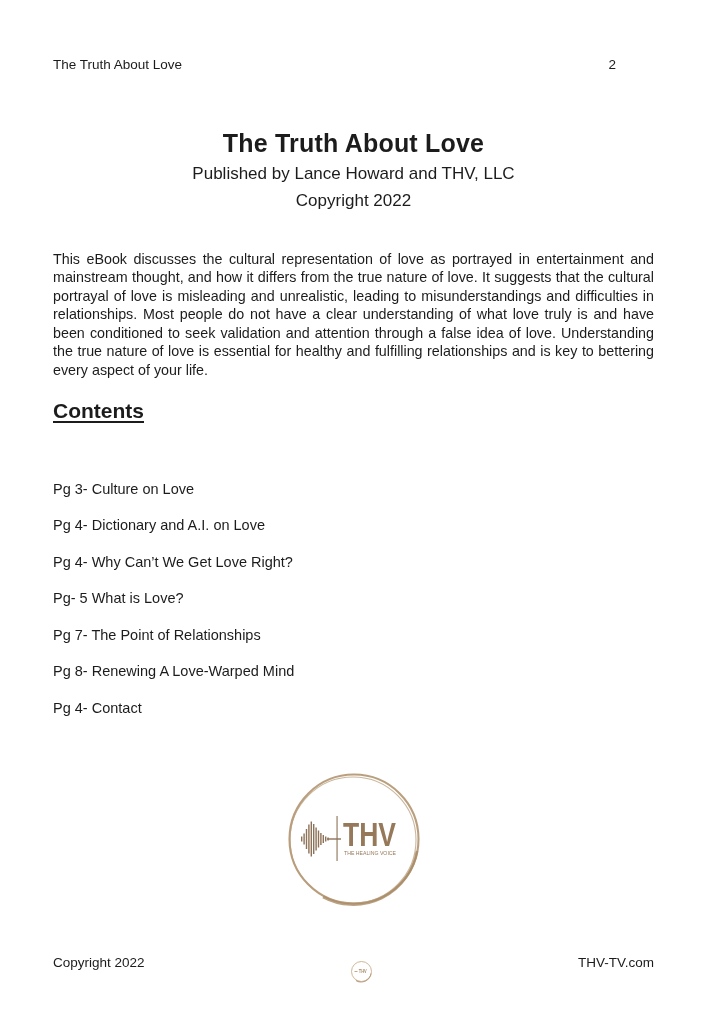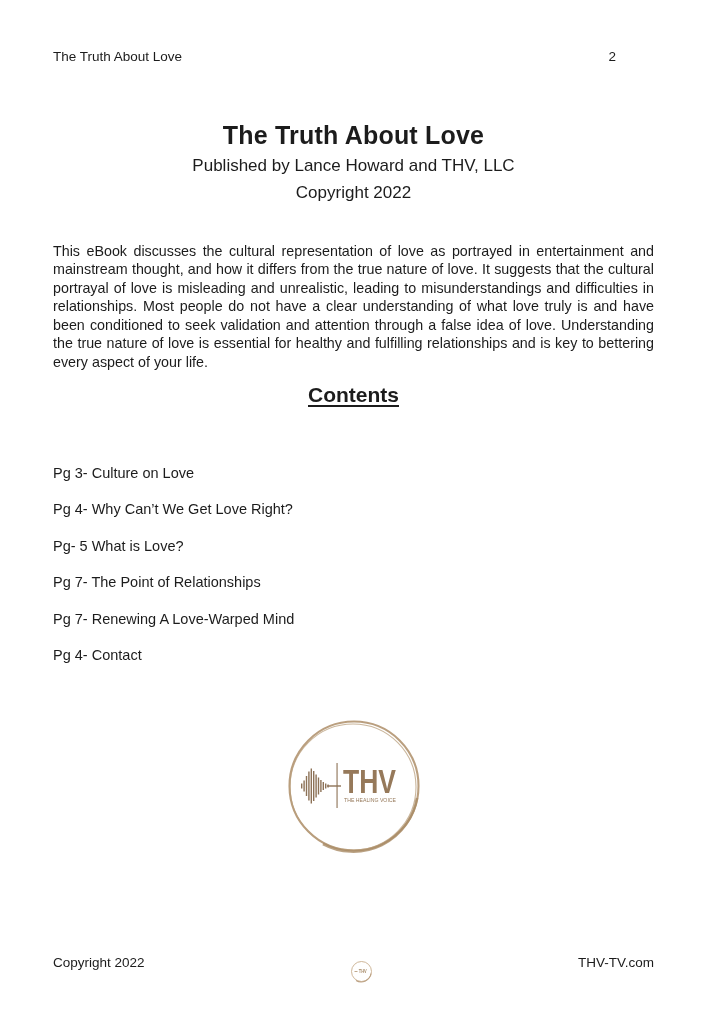--- a/index.html
+++ b/index.html
@@ -4,43 +4,43 @@
 <style>
   * { margin: 0; padding: 0; box-sizing: border-box; }
   html, body { background: #ffffff; }
   body {
     width: 707px; height: 1023px;
     position: relative;
     font-family: "Liberation Sans", sans-serif;
     color: #1c1c1c;
     overflow: hidden;
   }
-  .page { padding: 8px 53px; }
+  .page { padding: 16px 53px; }
 
   .page-header {
     display: flex; justify-content: space-between; align-items: baseline;
     padding-top: 41px;
     font-size: 13.5px;
   }
   .page-header .page-num { padding-right: 38px; }
 
   .title-block { margin-top: 57px; text-align: center; }
   .doc-title { font-size: 25px; font-weight: bold; letter-spacing: 0.2px; }
   .doc-sub { font-size: 17px; line-height: 1.28; margin-top: 5px; }
 
   .intro {
     margin-top: 38px;
     font-size: 14.3px;
     line-height: 18.6px;
     text-align: justify;
   }
 
   .contents-heading {
-    margin-top: 11px;
-    text-align: center;
+    margin-top: 19px;
+    text-align: left;
     font-size: 21px;
     font-weight: bold;
     text-decoration: underline;
     text-decoration-thickness: 2px;
     text-underline-offset: 3px;
   }
 
   .toc { margin-top: 57px; }
   .toc-item {
     font-size: 14.5px;
@@ -76,24 +76,25 @@
     <div class="doc-sub">Published by Lance Howard and THV, LLC</div>
     <div class="doc-sub">Copyright 2022</div>
   </div>
 
   <p class="intro">This eBook discusses the cultural representation of love as portrayed in entertainment and mainstream thought, and how it differs from the true nature of love. It suggests that the cultural portrayal of love is misleading and unrealistic, leading to misunderstandings and difficulties in relationships. Most people do not have a clear understanding of what love truly is and have been conditioned to seek validation and attention through a false idea of love. Understanding the true nature of love is essential for healthy and fulfilling relationships and is key to bettering every aspect of your life.</p>
 
   <div class="contents-heading">Contents</div>
 
   <div class="toc">
     <div class="toc-item">Pg 3- Culture on Love</div>
+    <div class="toc-item">Pg 4- Dictionary and A.I. on Love</div>
     <div class="toc-item">Pg 4- Why Can’t We Get Love Right?</div>
     <div class="toc-item">Pg- 5 What is Love?</div>
     <div class="toc-item">Pg 7- The Point of Relationships</div>
-    <div class="toc-item">Pg 7- Renewing A Love-Warped Mind</div>
+    <div class="toc-item">Pg 8- Renewing A Love-Warped Mind</div>
     <div class="toc-item">Pg 4- Contact</div>
   </div>
 
   <div class="logo-wrap">
     <svg width="142" height="142" viewBox="0 0 142 142">
 
       <g>
         <circle cx="71" cy="70" r="64.5" fill="none" stroke="#b29571" stroke-width="2.1" opacity="0.9"></circle>
         <circle cx="70" cy="71" r="63" fill="none" stroke="#b89d7b" stroke-width="1.1" opacity="0.75"></circle>
         <path d="M 134 82 A 64.5 64.5 0 0 1 40 128" fill="none" stroke="#a98b65" stroke-width="2.6" opacity="0.8"></path>

